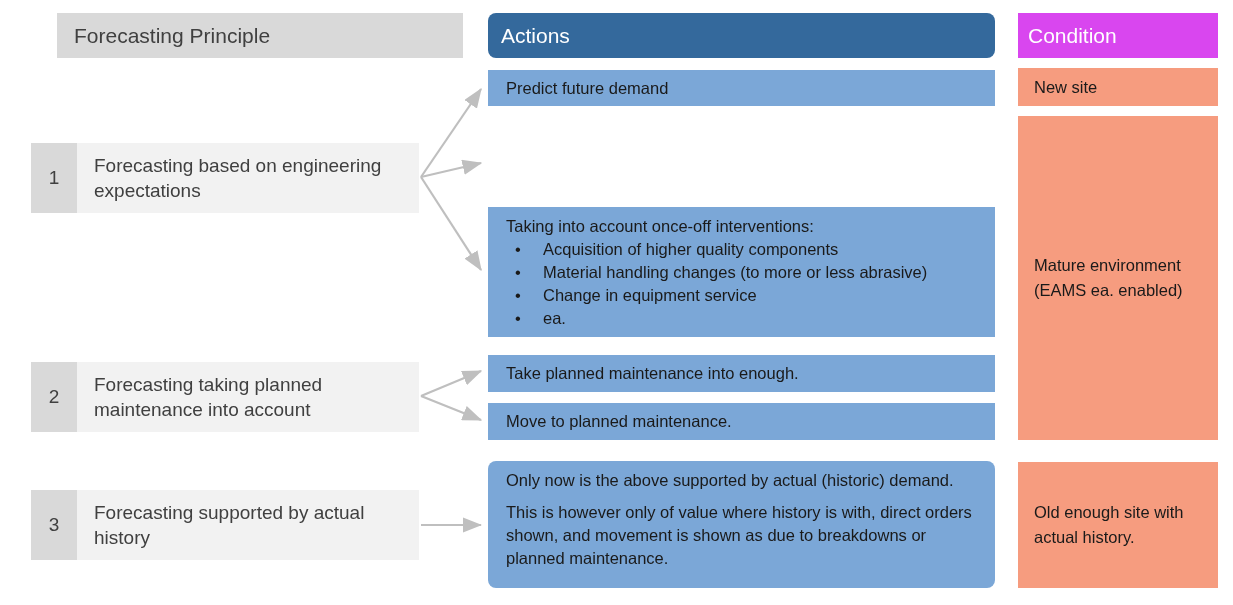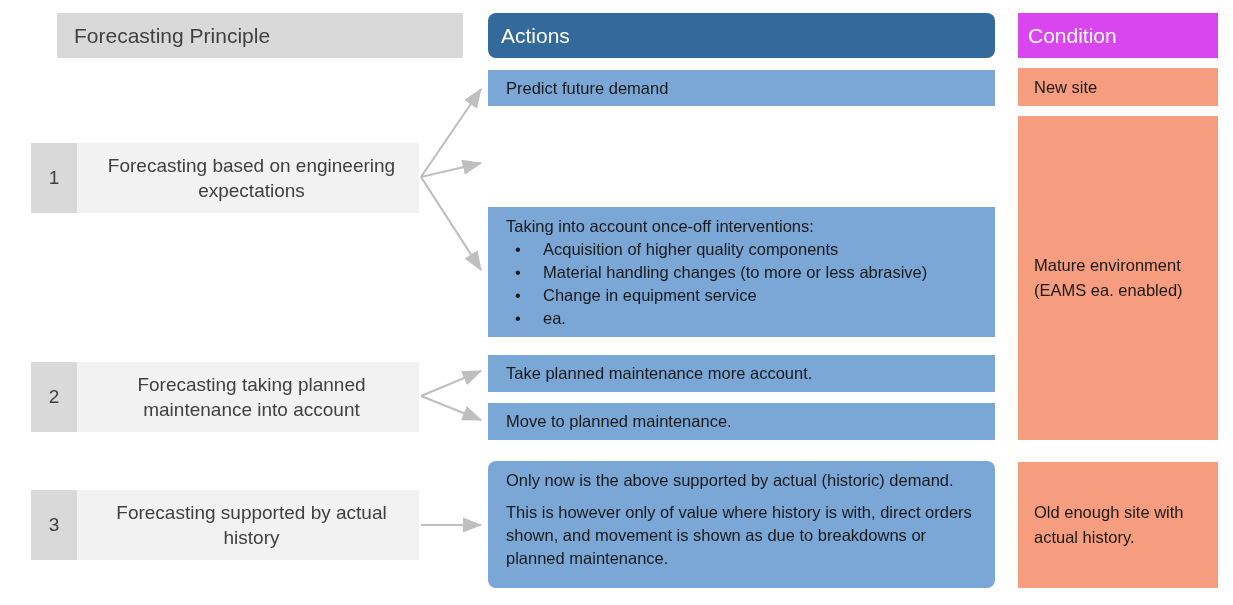--- a/index.html
+++ b/index.html
@@ -42,21 +42,21 @@
     display:flex;align-items:stretch;
   }
   .prow .num{
     width:46px;flex:0 0 46px;background:#D9D9D9;
     display:flex;align-items:center;justify-content:center;
     font-size:19px;color:#404040;
   }
   .prow .ptext{
     flex:1;display:flex;align-items:center;
     padding:0 10px 0 17px;
-    font-size:19px;line-height:25px;color:#404040;text-align:center;
+    font-size:19px;line-height:25px;color:#404040;
   }
   #prow-1{top:143px;height:70px;}
   #prow-2{top:362px;height:70px;}
   #prow-3{top:490px;height:70px;}
 
   
   .abox{
     background:#7BA7D7;left:488px;width:507px;
     color:#1A1A1A;font-size:16.5px;line-height:23px;
     padding:8px 14px 8px 18px;
@@ -139,21 +139,21 @@
         <span>Change in equipment service</span>
       </li>
       <li>
         <span class="bul">•</span>
         <span>ea.</span>
       </li>
     </ul>
   </div>
 
   <div class="box abox" id="abox-4">
-    <p>Take planned maintenance more account.</p>
+    <p>Take planned maintenance into enough.</p>
   </div>
 
   <div class="box abox" id="abox-5">
     <p>Move to planned maintenance.</p>
   </div>
 
   <div class="box abox" id="abox-6">
     <p>Only now is the above supported by actual (historic) demand.</p>
     <p>This is however only of value where history is with, direct orders shown, and movement is shown as due to breakdowns or planned maintenance.</p>
   </div>

